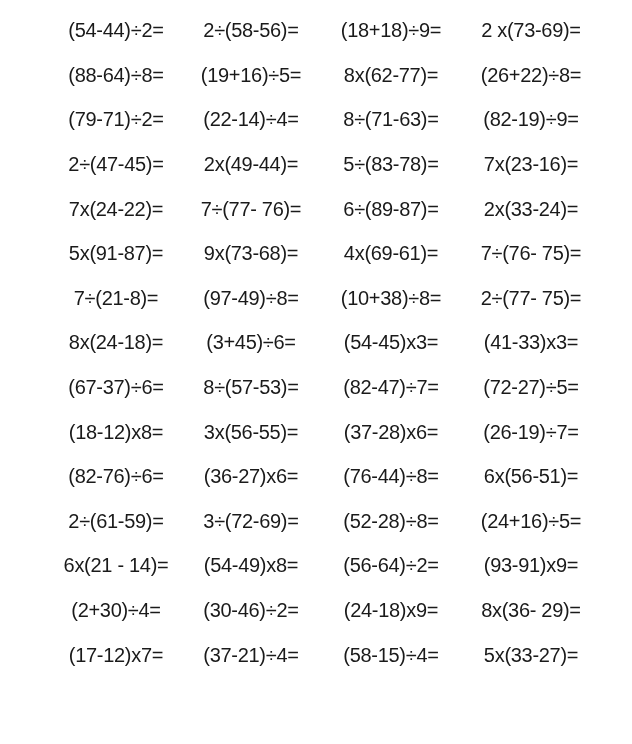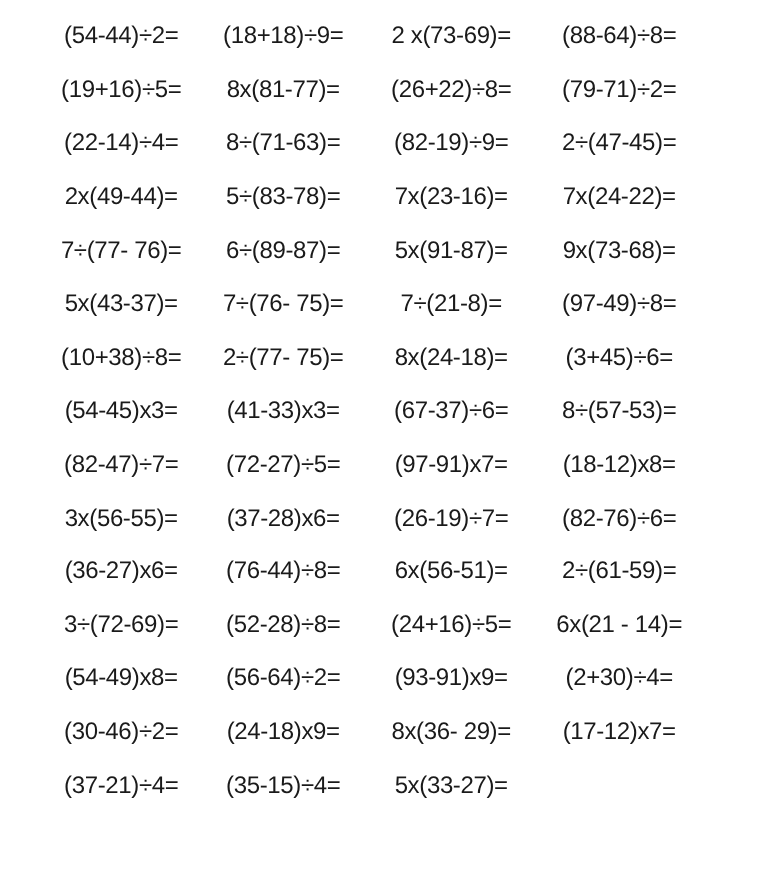--- a/index.html
+++ b/index.html
@@ -13,73 +13,74 @@
     height: 744px;
     background: #ffffff;
     overflow: hidden;
     font-family: "Liberation Sans", sans-serif;
     color: #1a1a1a;
   }
   .grid {
     display: grid;
     grid-template-columns: 150px 120px 160px 120px;
     grid-auto-rows: 44.6px;
-    padding-left: 26px;
+    padding-left: 41px;
     padding-top: 8px;
     align-items: center;
   }
   .cell {
     display: block;
     text-align: center;
     font-size: 20px;
     letter-spacing: -0.3px;
     white-space: pre;
     line-height: 1;
   }
 </style>
 </head>
 <body>
 
 <div class="page">
   <div class="grid" id="grid">
       <span class="cell">(54-44)÷2=</span>
+      <span class="cell">2÷(58-56)=</span>
       <span class="cell">(18+18)÷9=</span>
       <span class="cell">2 x(73-69)=</span>
       <span class="cell">(88-64)÷8=</span>
       <span class="cell">(19+16)÷5=</span>
-      <span class="cell">8x(81-77)=</span>
+      <span class="cell">8x(62-77)=</span>
       <span class="cell">(26+22)÷8=</span>
       <span class="cell">(79-71)÷2=</span>
       <span class="cell">(22-14)÷4=</span>
       <span class="cell">8÷(71-63)=</span>
       <span class="cell">(82-19)÷9=</span>
       <span class="cell">2÷(47-45)=</span>
       <span class="cell">2x(49-44)=</span>
       <span class="cell">5÷(83-78)=</span>
       <span class="cell">7x(23-16)=</span>
       <span class="cell">7x(24-22)=</span>
       <span class="cell">7÷(77- 76)=</span>
       <span class="cell">6÷(89-87)=</span>
+      <span class="cell">2x(33-24)=</span>
       <span class="cell">5x(91-87)=</span>
       <span class="cell">9x(73-68)=</span>
-      <span class="cell">5x(43-37)=</span>
+      <span class="cell">4x(69-61)=</span>
       <span class="cell">7÷(76- 75)=</span>
       <span class="cell">7÷(21-8)=</span>
       <span class="cell">(97-49)÷8=</span>
       <span class="cell">(10+38)÷8=</span>
       <span class="cell">2÷(77- 75)=</span>
       <span class="cell">8x(24-18)=</span>
       <span class="cell">(3+45)÷6=</span>
       <span class="cell">(54-45)x3=</span>
       <span class="cell">(41-33)x3=</span>
       <span class="cell">(67-37)÷6=</span>
       <span class="cell">8÷(57-53)=</span>
       <span class="cell">(82-47)÷7=</span>
       <span class="cell">(72-27)÷5=</span>
-      <span class="cell">(97-91)x7=</span>
       <span class="cell">(18-12)x8=</span>
       <span class="cell">3x(56-55)=</span>
       <span class="cell">(37-28)x6=</span>
       <span class="cell">(26-19)÷7=</span>
       <span class="cell">(82-76)÷6=</span>
       <span class="cell">(36-27)x6=</span>
       <span class="cell">(76-44)÷8=</span>
       <span class="cell">6x(56-51)=</span>
       <span class="cell">2÷(61-59)=</span>
       <span class="cell">3÷(72-69)=</span>
@@ -88,16 +89,16 @@
       <span class="cell">6x(21 - 14)=</span>
       <span class="cell">(54-49)x8=</span>
       <span class="cell">(56-64)÷2=</span>
       <span class="cell">(93-91)x9=</span>
       <span class="cell">(2+30)÷4=</span>
       <span class="cell">(30-46)÷2=</span>
       <span class="cell">(24-18)x9=</span>
       <span class="cell">8x(36- 29)=</span>
       <span class="cell">(17-12)x7=</span>
       <span class="cell">(37-21)÷4=</span>
-      <span class="cell">(35-15)÷4=</span>
+      <span class="cell">(58-15)÷4=</span>
       <span class="cell">5x(33-27)=</span>
     </div>
 </div>
 
 </body></html>

